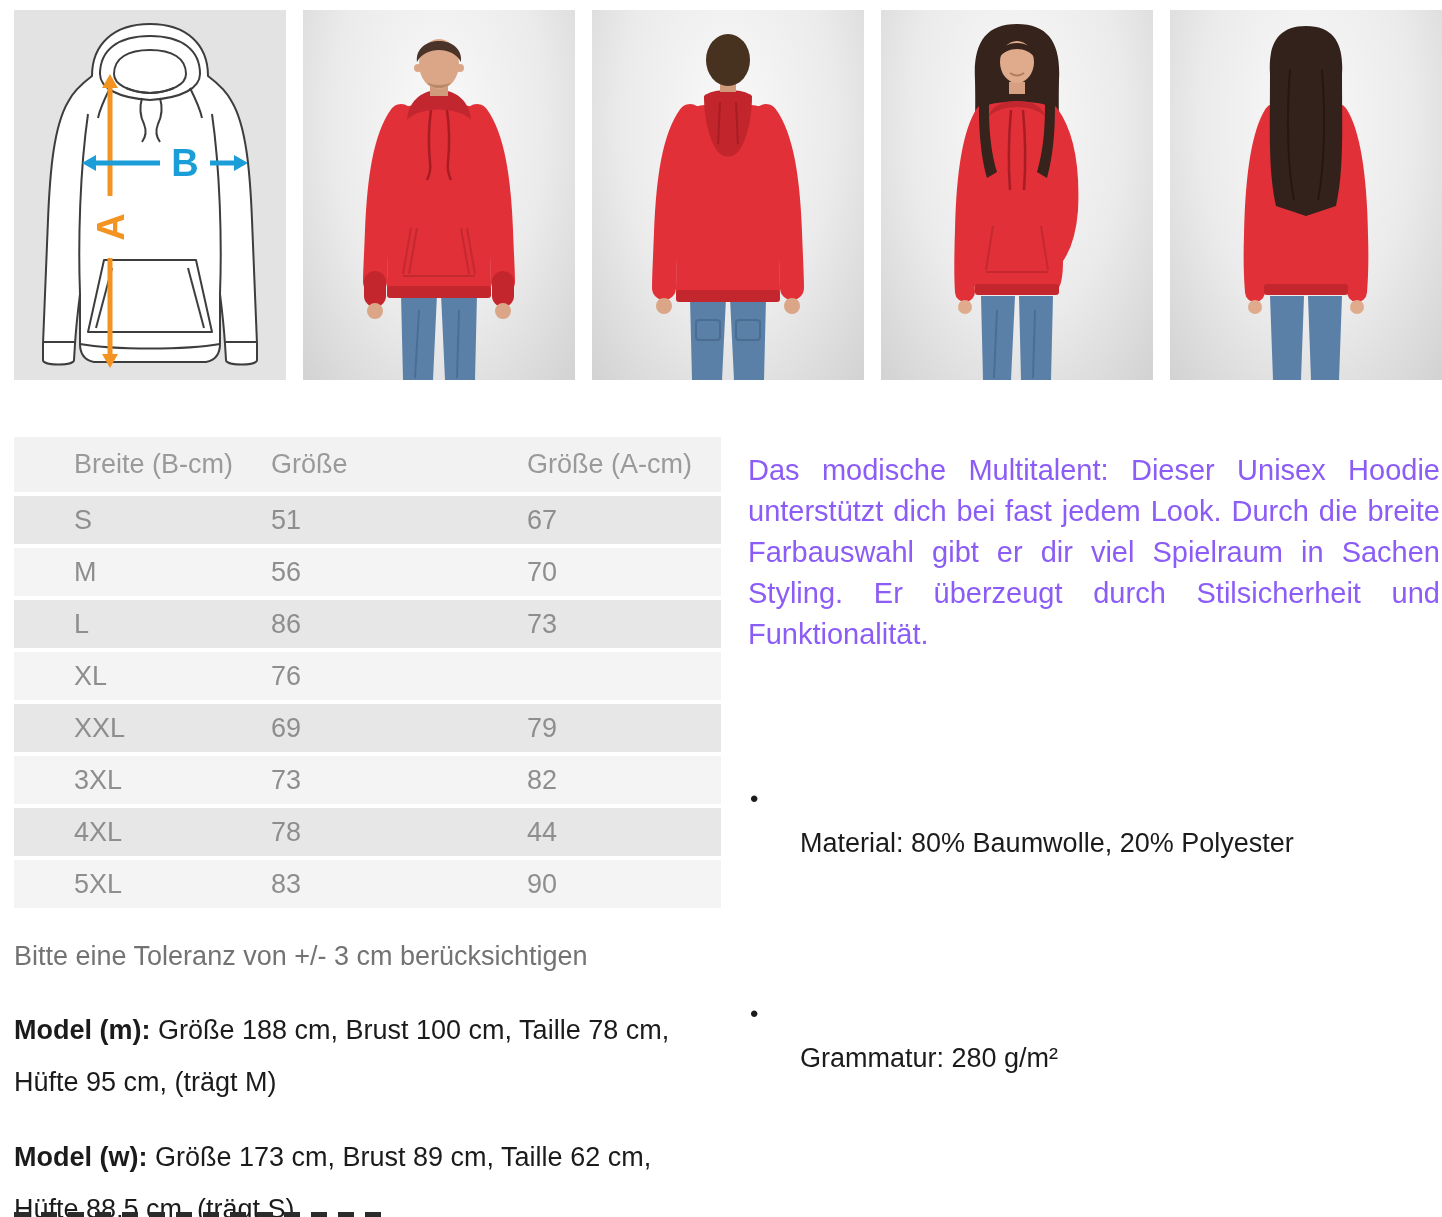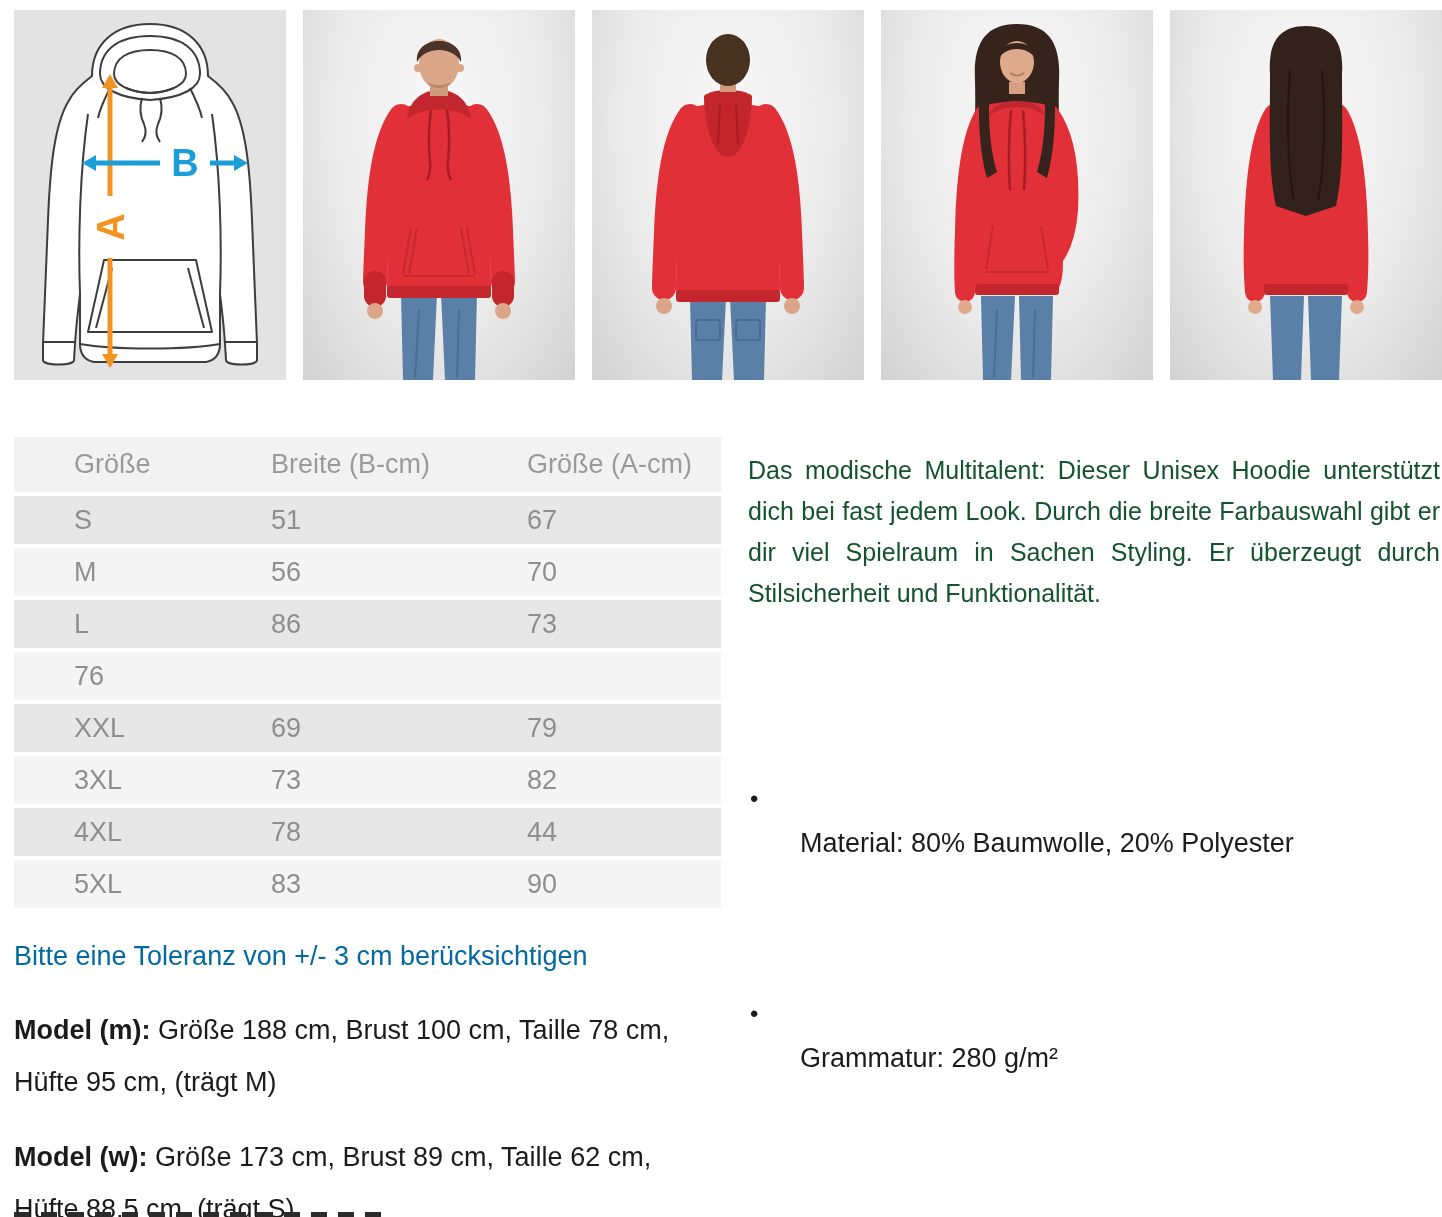--- a/index.html
+++ b/index.html
@@ -22,28 +22,28 @@
 
   
   .size-table{position:absolute;left:14px;top:437px;width:707px;font-size:27px;}
   .t-row{display:grid;grid-template-columns:257px 256px 194px;height:48px;align-items:center;margin-top:4px;color:#8e8e8e;}
   .t-row > div:first-child{padding-left:60px;}
   .t-head{height:55px;margin-top:0;background:#f2f2f2;color:#9a9a9a;}
   .shade-a{background:#e7e7e7;}
   .shade-b{background:#f4f4f4;}
 
   
-  .note-tolerance{position:absolute;left:14px;top:941px;width:707px;font-size:27px;color:#0369a1;}
+  .note-tolerance{position:absolute;left:14px;top:941px;width:707px;font-size:27px;color:#737373;}
   .model-note{position:absolute;left:14px;width:707px;font-size:27px;line-height:52px;color:#1b1b1b;}
   .model-m{top:1004px;}
   .model-w{top:1131px;}
   .model-note b{font-weight:bold;}
 
   
-  .desc{position:absolute;left:748px;top:450px;width:692px;font-size:25px;line-height:41px;color:#14532d;text-align:justify;}
+  .desc{position:absolute;left:748px;top:450px;width:692px;font-size:29px;line-height:41px;color:#8b5cf6;text-align:justify;}
   .features{position:absolute;left:748px;top:693px;width:694px;margin:0;padding:0;list-style:none;font-size:27px;line-height:43px;color:#1b1b1b;white-space:pre-wrap;}
   .features li{position:relative;padding-left:22px;margin:0;}
   .features .dot{position:absolute;left:2px;top:-2px;font-size:24px;}
 
   
   .cutoff{position:absolute;left:14px;top:1212px;width:368px;height:5px;
     background:repeating-linear-gradient(90deg,#2b2b2b 0 16px,transparent 16px 27px);}
 </style>
 </head>
 <body>
@@ -223,40 +223,41 @@
         <path d="M136,16 C108,16 98,34 100,64 C100,120 98,160 106,196 L136,206 L166,196 C174,160 172,120 172,64 C174,34 164,16 136,16 Z" fill="#33221b"></path>
         <path d="M120,60 C116,110 118,160 124,190" stroke="#241711" stroke-width="2" fill="none"></path>
         <path d="M152,60 C156,110 154,160 148,190" stroke="#241711" stroke-width="2" fill="none"></path>
       </g>
     </svg>
   </div>
 </div>
 
 <div class="size-table">
   <div class="t-row t-head">
+    <div>Breite (B-cm)</div>
     <div>Größe</div>
-    <div>Breite (B-cm)</div>
     <div>Größe (A-cm)</div>
   </div>
   <div class="t-row shade-a">
     <div>S</div>
     <div>51</div>
     <div>67</div>
   </div>
   <div class="t-row shade-b">
     <div>M</div>
     <div>56</div>
     <div>70</div>
   </div>
   <div class="t-row shade-a">
     <div>L</div>
     <div>86</div>
     <div>73</div>
   </div>
   <div class="t-row shade-b">
+    <div>XL</div>
     <div>76</div>
   </div>
   <div class="t-row shade-a">
     <div>XXL</div>
     <div>69</div>
     <div>79</div>
   </div>
   <div class="t-row shade-b">
     <div>3XL</div>
     <div>73</div>

